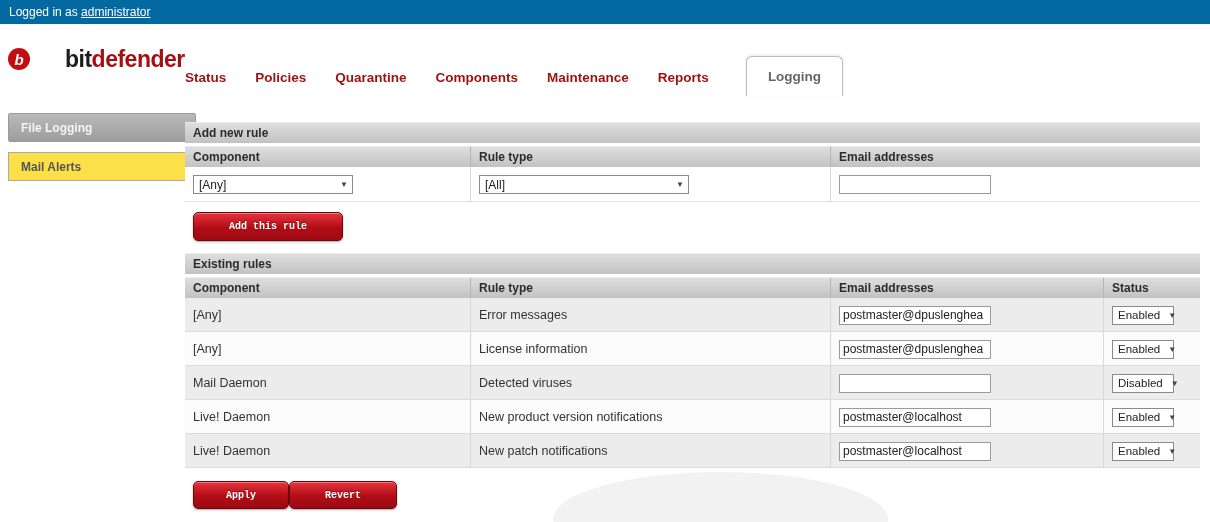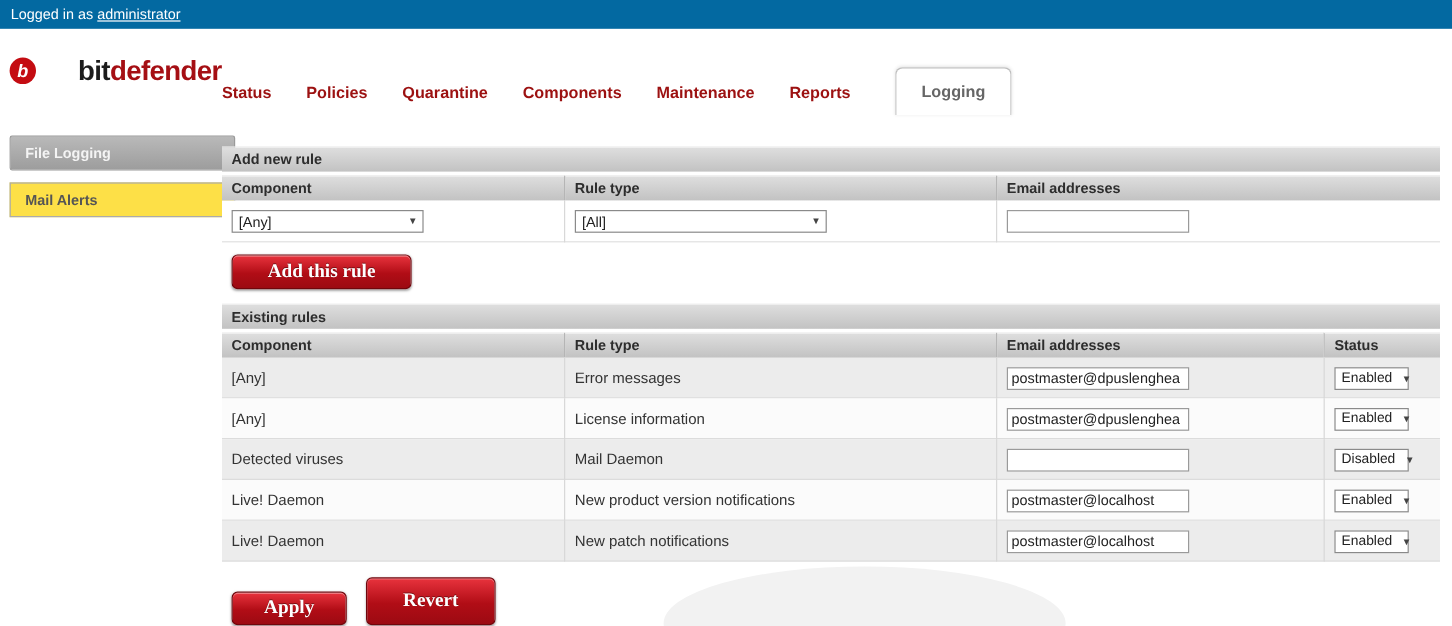--- a/index.html
+++ b/index.html
@@ -59,27 +59,27 @@
              background:#fff; border:1px solid #8a8a8a; height:19px;
              padding:0 4px 0 5px; font-size:12px; color:#222; cursor:pointer; }
   .fselect .arr { font-size:8px; color:#444; margin-left:8px; }
   .w160 { width:160px; } .w210 { width:210px; }
   .fselect.small { width:62px; font-size:11.5px; height:19px; }
 
   .tinput { width:152px; height:19px; border:1px solid #9a9a9a; font-size:12px;
             padding:1px 3px; color:#222; font-family:inherit; background:#fff; }
 
   .rbtn { background:linear-gradient(#e8333d,#b10d16 55%,#9c0a12); color:#fff;
-          font-weight:bold; font-size:16px; border:1px solid #70060c;
-          border-radius:5px; cursor:pointer; font-family:Liberation Serif, serif;
+          font-weight:bold; font-size:10px; border:1px solid #70060c;
+          border-radius:5px; cursor:pointer; font-family:Liberation Mono, monospace;
           box-shadow:0 1px 2px rgba(0,0,0,0.35), inset 0 1px 0 rgba(255,255,255,0.35);
           text-shadow:0 -1px 0 rgba(0,0,0,0.4); }
   .btn-add { width:150px; height:29px; margin:10px 0 12px 8px; }
   .btn-apply { width:96px; height:28px; }
-  .btn-revert { width:108px; height:40px; margin-left:16px; }
+  .btn-revert { width:108px; height:28px; }
   .actions { margin-top:13px; padding-left:8px; display:flex;align-items:flex-end; }
 
   .trow { height:34px; border-bottom:1px solid #dcdcdc; }
   .trow.odd  { background:#ececec; }
   .trow.even { background:#fbfbfb; }
   .trow .cell { display:flex; align-items:center; height:34px; padding-left:8px;
                 font-size:12.5px; color:#333; }
   .trow .cell + .cell { border-left:1px solid #d8d8d8; }
 
   .watermark { position:absolute; left:553px; top:472px; width:335px; height:95px;
@@ -174,22 +174,22 @@
       </div>
     <div class="cell">
       <div class="fselect small">
         <span>Enabled</span>
         <span class="arr">▼</span>
       </div>
     </div>
   </div>
 
   <div class="grid4 trow odd">
+    <div class="cell">Mail Daemon</div>
     <div class="cell">Detected viruses</div>
-    <div class="cell">Mail Daemon</div>
     <div class="cell">
         <input class="tinput" type="text" value="" style="">
       </div>
     <div class="cell">
       <div class="fselect small">
         <span>Disabled</span>
         <span class="arr">▼</span>
       </div>
     </div>
   </div>

